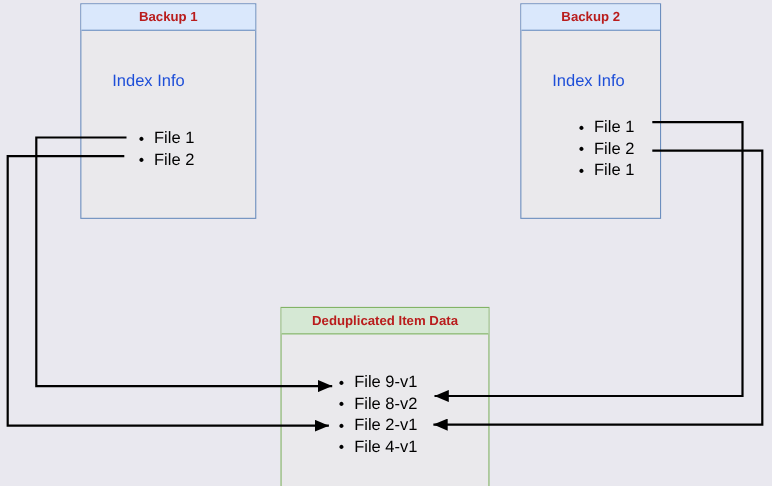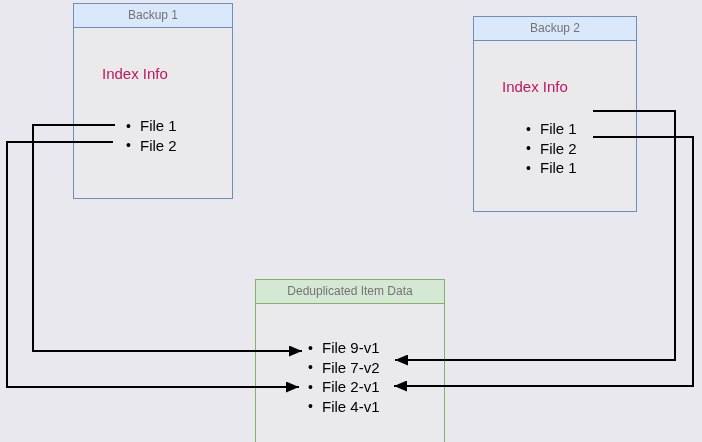--- a/index.html
+++ b/index.html
@@ -28,29 +28,29 @@
     z-index: 2;
   }
   .node.blue  { border: 1px solid #6c8ebf; }
   .node.green { border: 1px solid #82b366; }
   .node-header {
     box-sizing: border-box;
     height: 24px;
     line-height: 23px;
     text-align: center;
     font-size: 12px;
-    font-weight: normal;
-    color: #737373;
+    font-weight: bold;
+    color: #b91c1c;
   }
   .node.blue  .node-header { background: #dae8fc; border-bottom: 1px solid #6c8ebf; }
   .node.green .node-header { background: #d5e8d4; border-bottom: 1px solid #82b366; }
   .node-label {
     position: absolute;
     font-size: 15px;
-    color: #be185d;
+    color: #1d4ed8;
     white-space: nowrap;
   }
   .bullet-list {
     position: absolute;
     font-size: 15px;
     color: #000;
   }
   .li {
     display: flex;
     align-items: center;
@@ -59,21 +59,21 @@
   }
   .li .dot {
     width: 15px;
     text-align: center;
     flex: 0 0 15px;
     font-size: 14px;
     margin-right: 4px;
   }
   
   #node-backup1 { left: 73px;  top: 3px;   width: 160px; height: 196px; }
-  #node-backup2 { left: 473px; top: 16px;   width: 164px; height: 196px; }
+  #node-backup2 { left: 473px; top: 3px;   width: 128px; height: 196px; }
   #node-dedup   { left: 255px; top: 279px; width: 190px; height: 168px; }
   #node-backup1 .node-label { left: 28px; top: 61px; }
   #node-backup2 .node-label { left: 28px; top: 61px; }
   #node-backup1 .bullet-list { left: 47px; top: 112px; }
   #node-backup2 .bullet-list { left: 47px; top: 102px; }
   #node-dedup   .bullet-list { left: 47px; top: 58px; }
 </style>
 </head>
 <body>
 
@@ -127,21 +127,21 @@
 
   <div class="node green" id="node-dedup">
     <div class="node-header">Deduplicated Item Data</div>
     <div class="bullet-list">
       <div class="li">
           <span class="dot">•</span>
           <span>File 9-v1</span>
         </div>
       <div class="li">
           <span class="dot">•</span>
-          <span>File 7-v2</span>
+          <span>File 8-v2</span>
         </div>
       <div class="li">
           <span class="dot">•</span>
           <span>File 2-v1</span>
         </div>
       <div class="li">
           <span class="dot">•</span>
           <span>File 4-v1</span>
         </div>
     </div>

